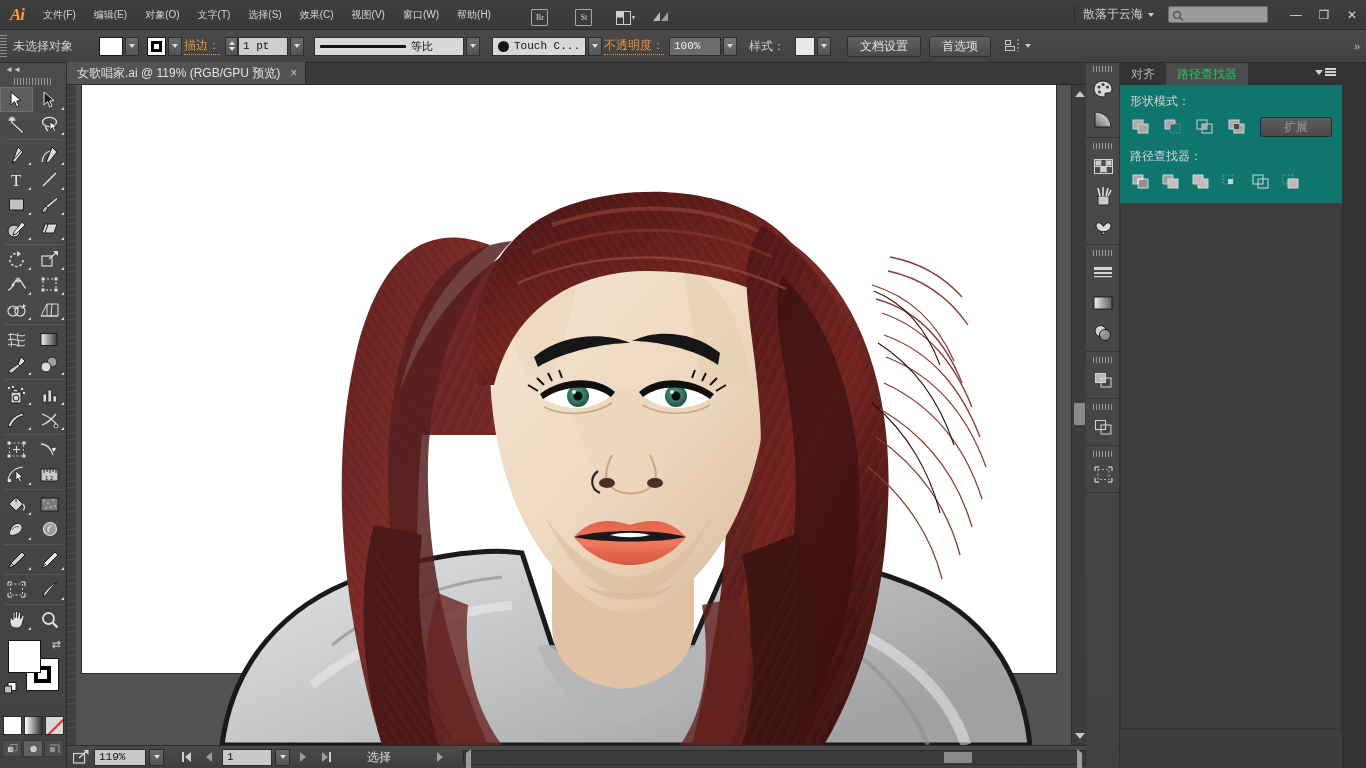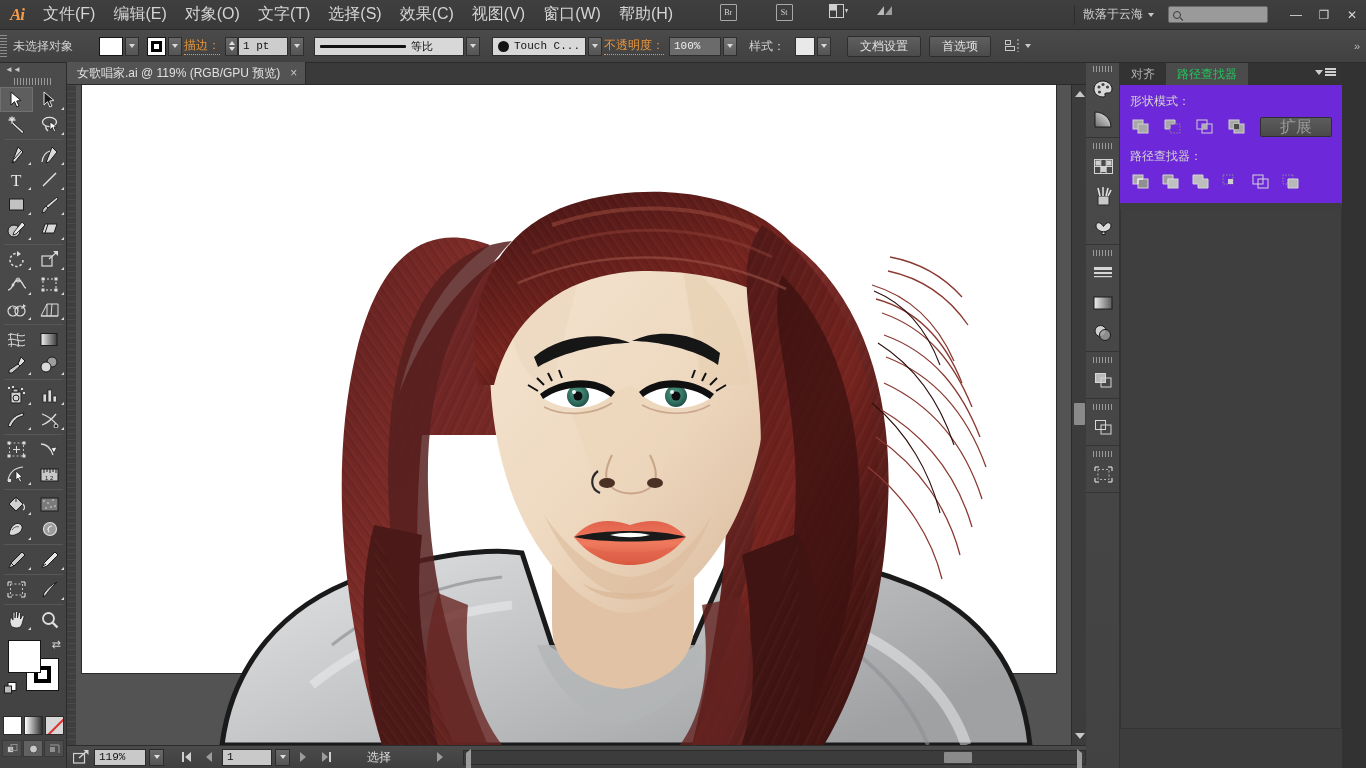--- a/index.html
+++ b/index.html
@@ -18,26 +18,26 @@
     background: linear-gradient(to bottom, #3f3f3f, #393939);
     border-bottom: 1px solid #2a2a2a;
     display: flex; align-items: center;
   }
   .ai-logo {
     width: 34px; height: 30px; display: flex; align-items: center; justify-content: center;
     color: #f59b4a; font-weight: bold; font-size: 17px; font-style: italic;
     font-family: "Liberation Serif", serif; letter-spacing: -1px;
   }
   .menu-item {
-    color: #d4d4d4; font-size: 16px; padding: 0 9px; height: 30px;
+    color: #d4d4d4; font-size: 10px; padding: 0 9px; height: 30px;
     display: flex; align-items: center; cursor: default; white-space: nowrap;
   }
   .tb-icon {
-    width: 24px; height: 22px; display: flex; align-items: flex-start; justify-content: center;
-    color: #cfcfcf; font-size: 10px; margin: 0 8px;
+    width: 24px; height: 22px; display: flex; align-items: flex-end; justify-content: center;
+    color: #cfcfcf; font-size: 10px; margin: 0 2px;
   }
   .tb-box {
     border: 1px solid #a8a8a8; border-radius: 1px; width: 17px; height: 17px;
     display: flex; align-items: center; justify-content: center;
     font-size: 8px; color: #d8d8d8; font-family: "Liberation Serif", serif;
   }
   .arr-dn { width:0;height:0;border-left:3px solid transparent;border-right:3px solid transparent;border-top:4px solid #c9c9c9; margin-left:3px; }
   .workspace-name { color: #cfcfcf; font-size: 12px; margin-right: 2px; }
   .ws-group { display:flex; align-items:center; border-left:1px solid #2c2c2c; padding:0 8px; height:20px; }
   .search-box {
@@ -202,26 +202,26 @@
     position:absolute;left:1120px;top:63px;width:222px;height:705px;
     background:#3d3d3d;
   }
   .panel-tabs{display:flex;align-items:flex-end;height:22px;background:#333;position:relative;}
   .ptab{height:22px;padding:0 11px;display:flex;align-items:center;color:#b4b4b4;font-size:12px;}
   .ptab.active{background:#4b4b4b;color:#22c55e;}
   .pmenu{position:absolute;right:6px;top:5px;display:flex;align-items:center;gap:2px;}
   .pmenu .tri{width:0;height:0;border-left:4px solid transparent;border-right:4px solid transparent;border-top:5px solid #cfcfcf;}
   .pmenu .lines{display:block;width:11px;height:8px;
     background:repeating-linear-gradient(to bottom,#cfcfcf 0 1.5px,transparent 1.5px 3px);}
-  .panel-body{background:#6d28d9;padding:8px 10px 10px 10px;}
+  .panel-body{background:#0f766e;padding:8px 10px 10px 10px;}
   .plabel{color:#d2d2d2;font-size:12px;margin-bottom:6px;}
   .pf-row{display:flex;align-items:center;gap:10px;margin-bottom:10px;}
   .pf-btn{width:22px;height:22px;display:flex;align-items:center;justify-content:center;}
   .expand-btn{margin-left:auto;height:20px;min-width:72px;background:linear-gradient(to bottom,#5c5c5c,#4a4a4a);
-    border:1px solid #2f2f2f;border-radius:2px;color:#9a9a9a;font-size:16px;
+    border:1px solid #2f2f2f;border-radius:2px;color:#9a9a9a;font-size:12px;
     display:flex;align-items:center;justify-content:center;}
   .pf-row2{display:flex;align-items:center;gap:8px;}
   .layers-panel{margin-top:6px;}
   .layers-body{background:#3f3f3f;height:520px;border:1px solid #343434;border-top:none;}
 </style>
 </head>
 <body>
 
 <div id="app">
 

